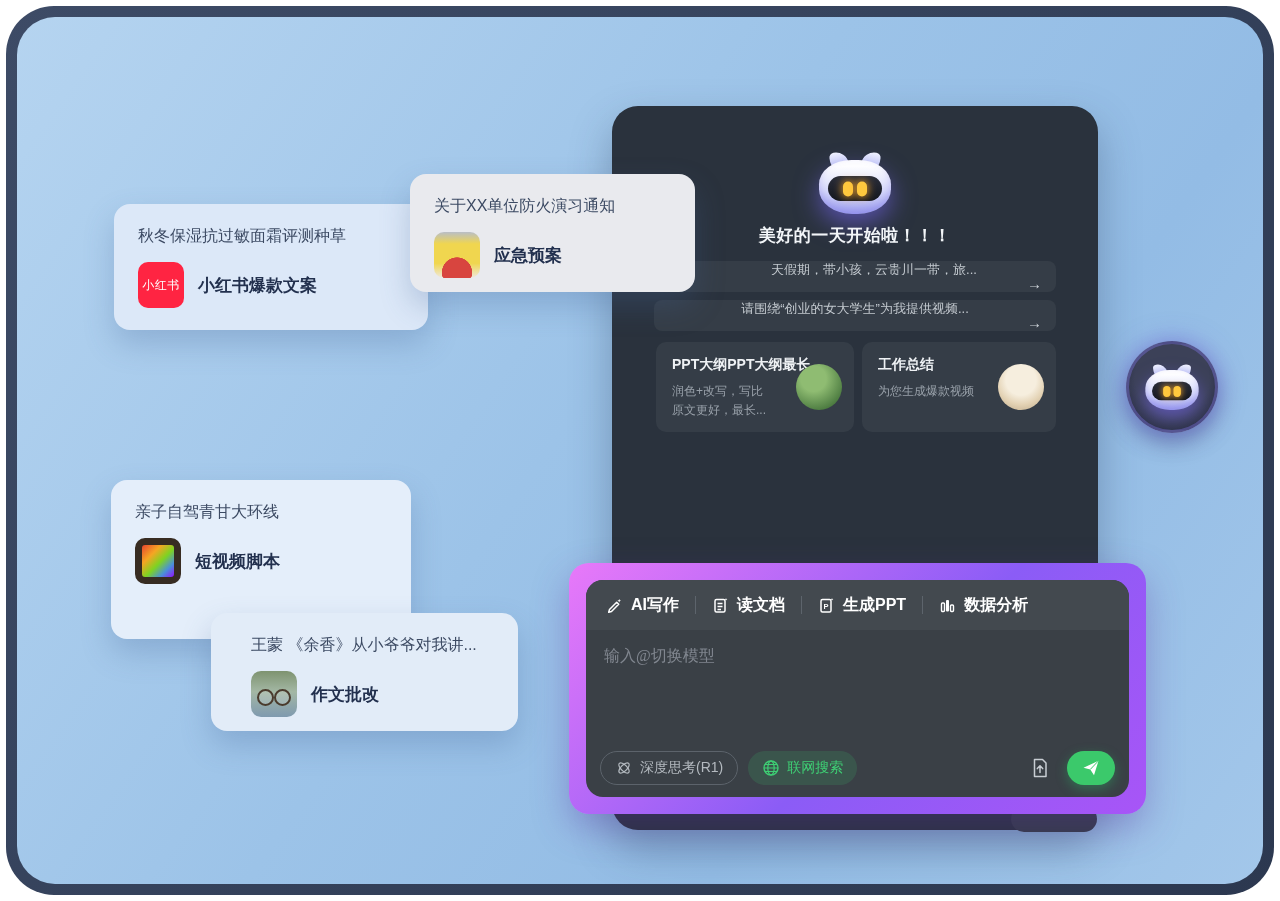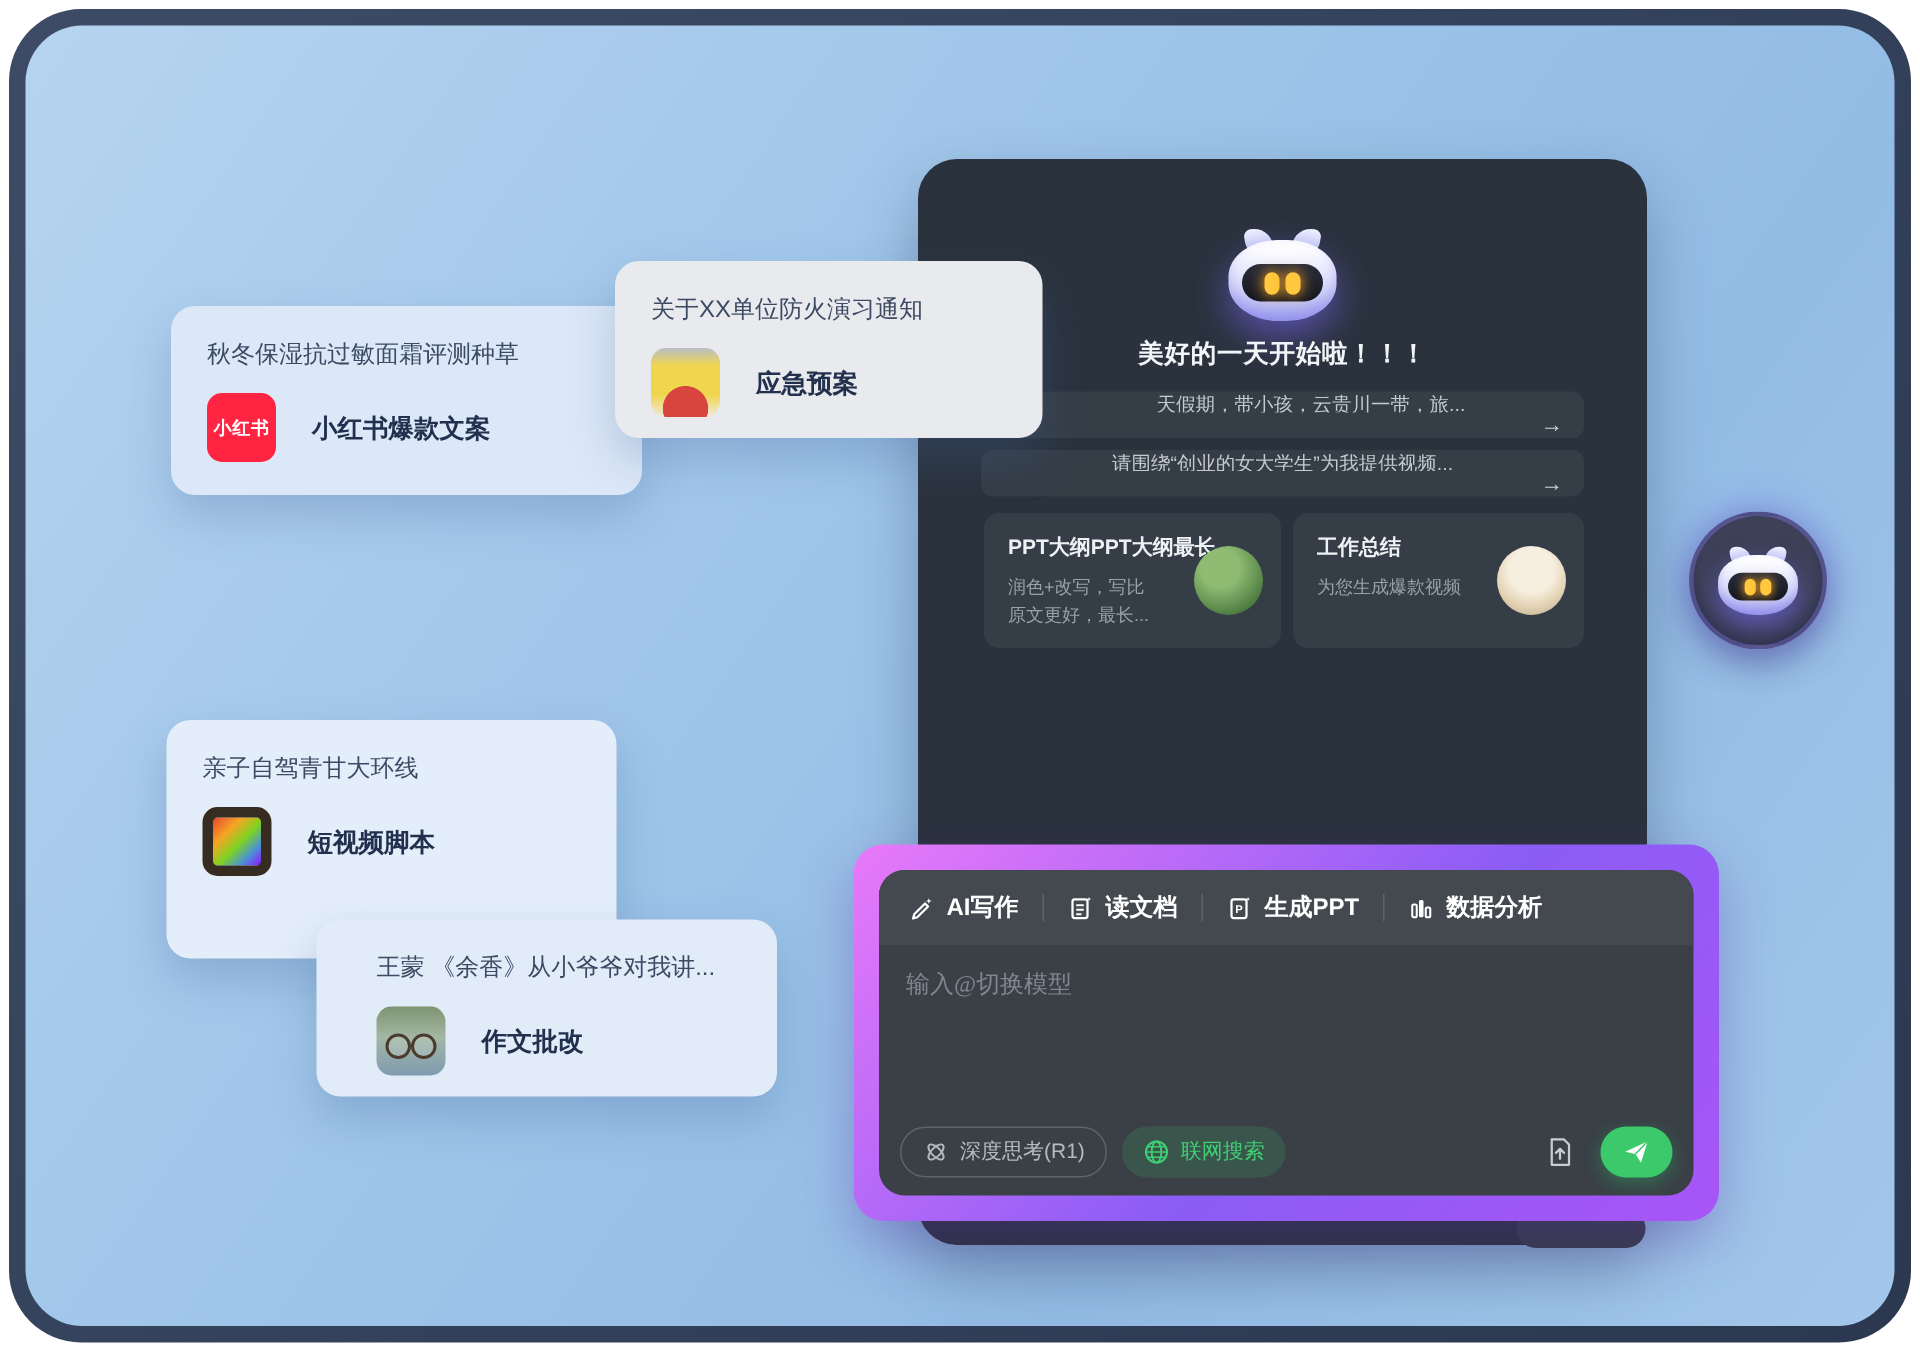--- a/index.html
+++ b/index.html
@@ -80,30 +80,30 @@
     box-shadow:0 0 26px rgba(115,95,230,.5), 0 10px 22px rgba(40,50,90,.4);
     display:flex; align-items:center; justify-content:center; z-index:5; cursor:pointer;
   }
   .float-avatar .bot{ transform:scale(.74); }
   
   .scene-card{
     position:absolute; border-radius:16px; padding:22px 24px; z-index:2; cursor:pointer;
     box-shadow:0 14px 30px rgba(70,100,150,.28);
   }
   .sc-title{ color:#3c4a63; font-size:16px; margin-bottom:15px; white-space:nowrap; }
-  .sc-row{ display:flex; align-items:center; gap:24px; }
+  .sc-row{ display:flex; align-items:center; gap:14px; }
   .sc-label{ color:#22304e; font-size:17px; font-weight:700; }
   .sc-icon{ width:46px; height:46px; border-radius:10px; flex:0 0 46px; position:relative; overflow:hidden; }
   .sc1{ left:97px;  top:187px; width:314px; height:126px; background:#dce8f8; }
   .sc2{ left:393px; top:157px; width:285px; height:118px; background:#e9eaee; }
   .sc3{ left:219px; top:331px; width:347px; height:115px; background:#dcebfa; }
   .sc4{ left:94px;  top:463px; width:300px; height:159px; background:#e4eefa; }
   .sc5{ left:194px; top:596px; width:307px; height:118px; background:#e2ecf8;padding-left:40px; }
   .icon-xhs{ background:#ff2442; display:flex; align-items:center; justify-content:center;
-    color:#fff; font-size:12px; font-weight:700; letter-spacing:.5px; }
+    color:#fff; font-size:12px; font-weight:400; letter-spacing:.5px; }
   .icon-fire{ background:
     radial-gradient(circle at 50% 88%, #d8453f 0 32%, rgba(0,0,0,0) 33%),
     linear-gradient(180deg,#b9bec6 0%,#f0d64f 26%,#f0d64f 68%,#efe9df 100%); }
   .icon-book{ background:linear-gradient(180deg,#8e9bb5 0%,#6673922 40%,#6f7d9c 58%,#e3e9f1 60%,#c6d2e3 100%),
     linear-gradient(180deg,#8e9bb5,#6f7d9c); }
   .icon-tv{ border:7px solid #372c22; background:linear-gradient(135deg,#e8452f,#f5a623 30%,#7ed321 55%,#4a90d9 78%,#9013fe); }
   .icon-glasses{ background:linear-gradient(180deg,#7e9370 0%,#a3b7a4 45%,#7f9ab0 100%); }
   .icon-glasses::before,.icon-glasses::after{
     content:""; position:absolute; top:18px; width:13px; height:13px; border-radius:50%;
     border:2.5px solid #4a3b2d; background:rgba(255,255,255,.15); }

